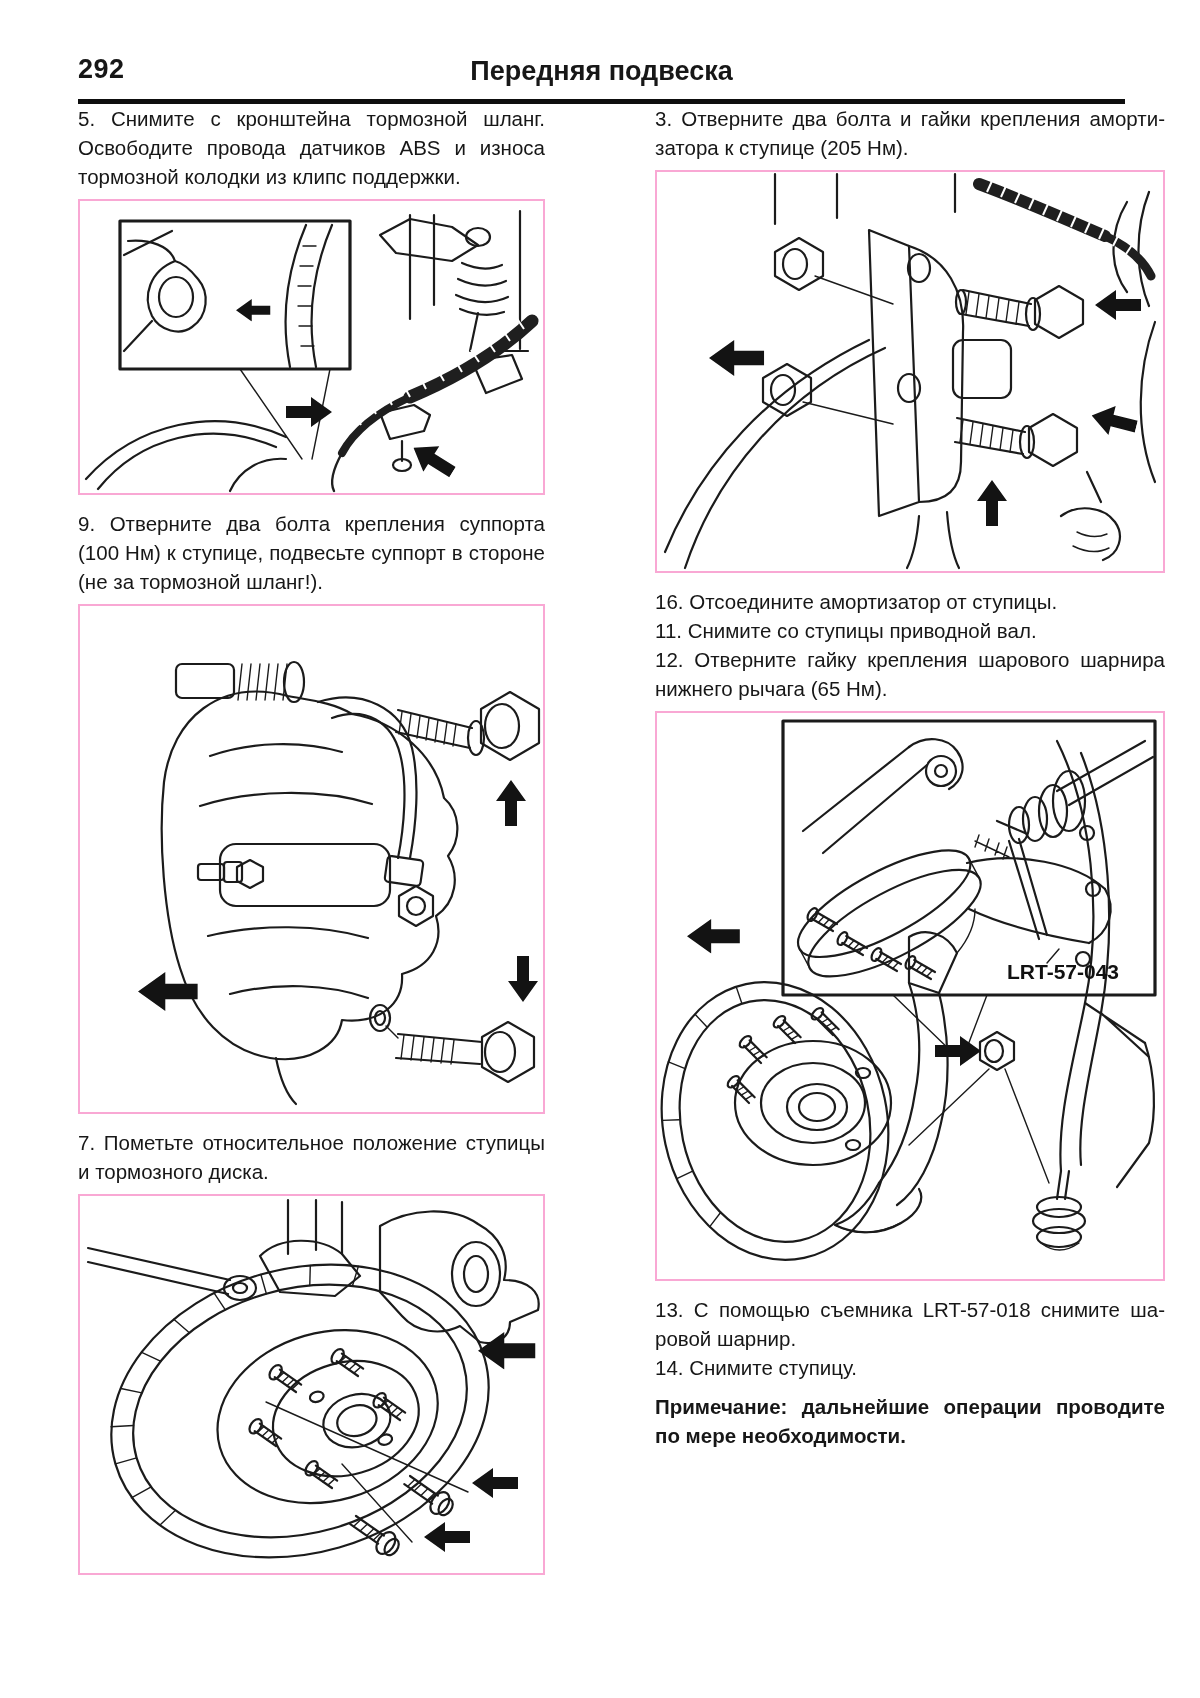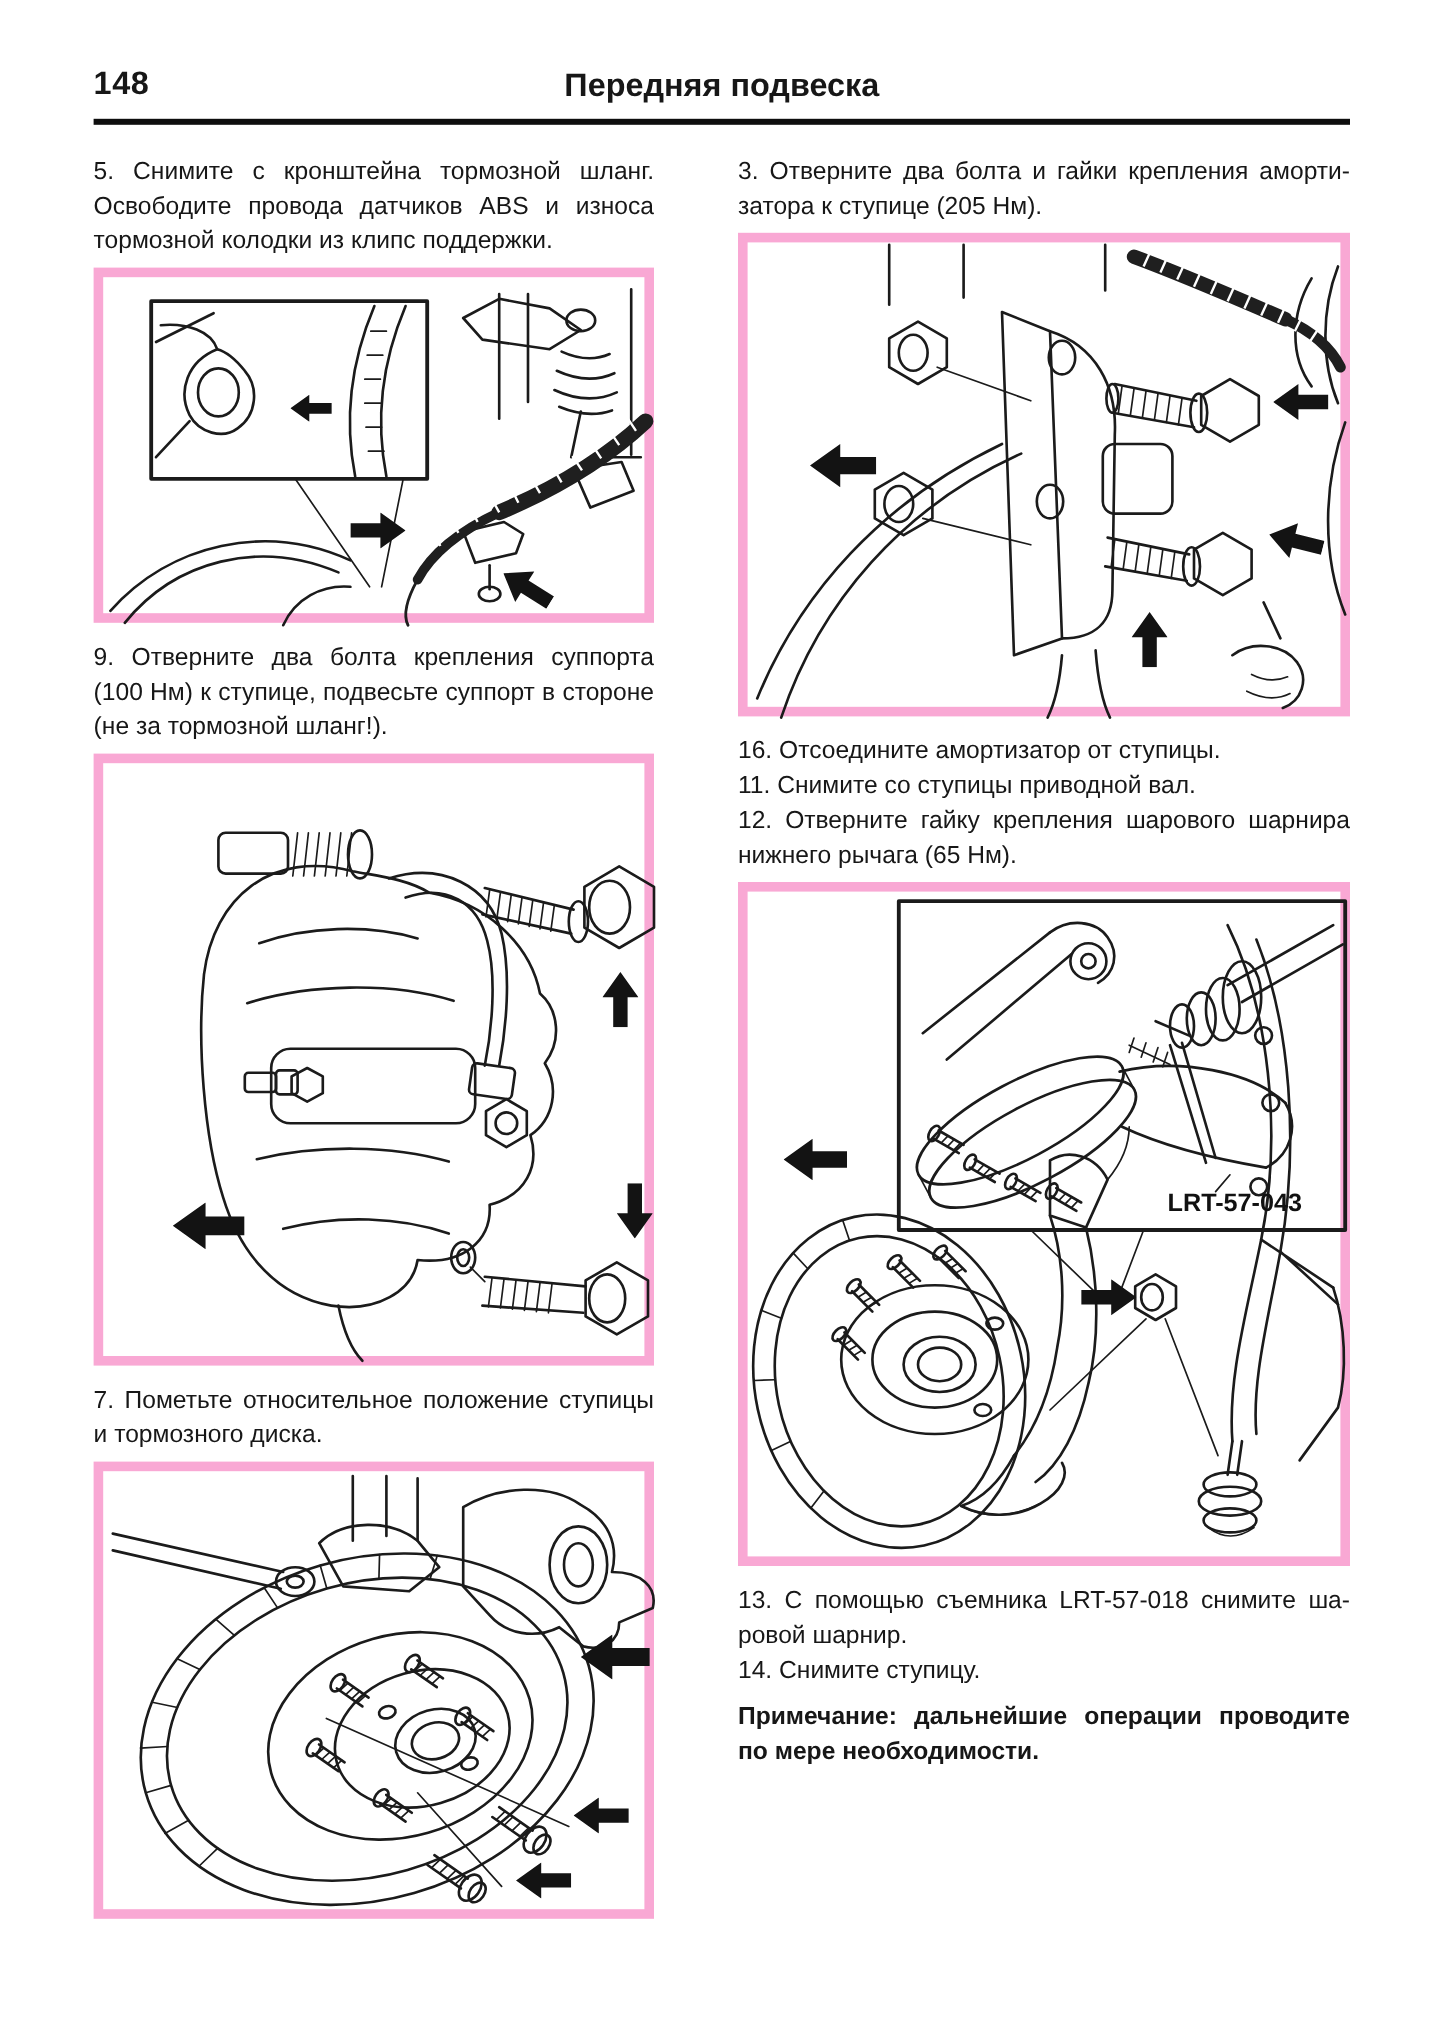--- a/index.html
+++ b/index.html
@@ -6,24 +6,24 @@
   body{
     width:1200px;height:1698px;position:relative;overflow:hidden;
     background:#ffffff;color:#171717;
     font-family:"Liberation Sans", sans-serif;
   }
   .page{padding:52px 75px 0 78px;}
   .hdr{position:relative;height:40px;}
   .pageno{position:absolute;left:0;top:2px;font-size:27px;font-weight:bold;letter-spacing:.5px;}
   .ptitle{text-align:center;font-size:27px;font-weight:bold;padding-top:4px;}
   .rule{height:5px;background:#0e0e0e;margin-top:7px;}
-  .cols{display:grid;grid-template-columns:467px 510px;column-gap:70px;margin-top:24px;}
+  .cols{display:grid;grid-template-columns:467px 510px;column-gap:110px;margin-top:0;}
   p.step{font-size:20.5px;line-height:29px;text-align:justify;margin:0;hyphens:manual;}
   p.note{font-weight:bold;margin-top:10px;}
-  .fig{border:8px solid #f9a8d4;background:#fff;margin:8px 0 14px 0;box-sizing:border-box;}
+  .fig{border:2px solid #f9a8d4;background:#fff;margin:8px 0 14px 0;box-sizing:border-box;}
   .fig svg{display:block;}
   .ln{fill:none;stroke:#1b1b1b;stroke-width:2.2;stroke-linecap:round;stroke-linejoin:round;}
   .w1{stroke-width:1.4;}
   .w3{stroke-width:3.2;}
   .hose{fill:none;stroke:#1f1f1f;stroke-linecap:round;}
   .wt{fill:none;stroke:#ffffff;stroke-width:2;stroke-linecap:butt;}
   .blk{fill:#131313;stroke:none;}
   .svgtxt{font-family:"Liberation Sans",sans-serif;font-weight:bold;fill:#111;}
 </style>
 </head>
@@ -33,21 +33,21 @@
   <defs>
     <symbol id="ba" viewBox="0 0 46 30">
       <polygon points="0,15 21,0 21,9 46,9 46,21 21,21 21,30"></polygon>
     </symbol>
   </defs>
 </svg>
 
 <div class="page">
 
   <div class="hdr">
-    <div class="pageno">148</div>
+    <div class="pageno">292</div>
     <div class="ptitle">Передняя подвеска</div>
   </div>
   <div class="rule"></div>
 
   <div class="cols">
 
     <div>
 
       <p class="step">5. Снимите с кронштейна тормозной шланг. Осво­бодите провода датчиков ABS и износа тормозной колодки из клипс поддержки.</p>
 

